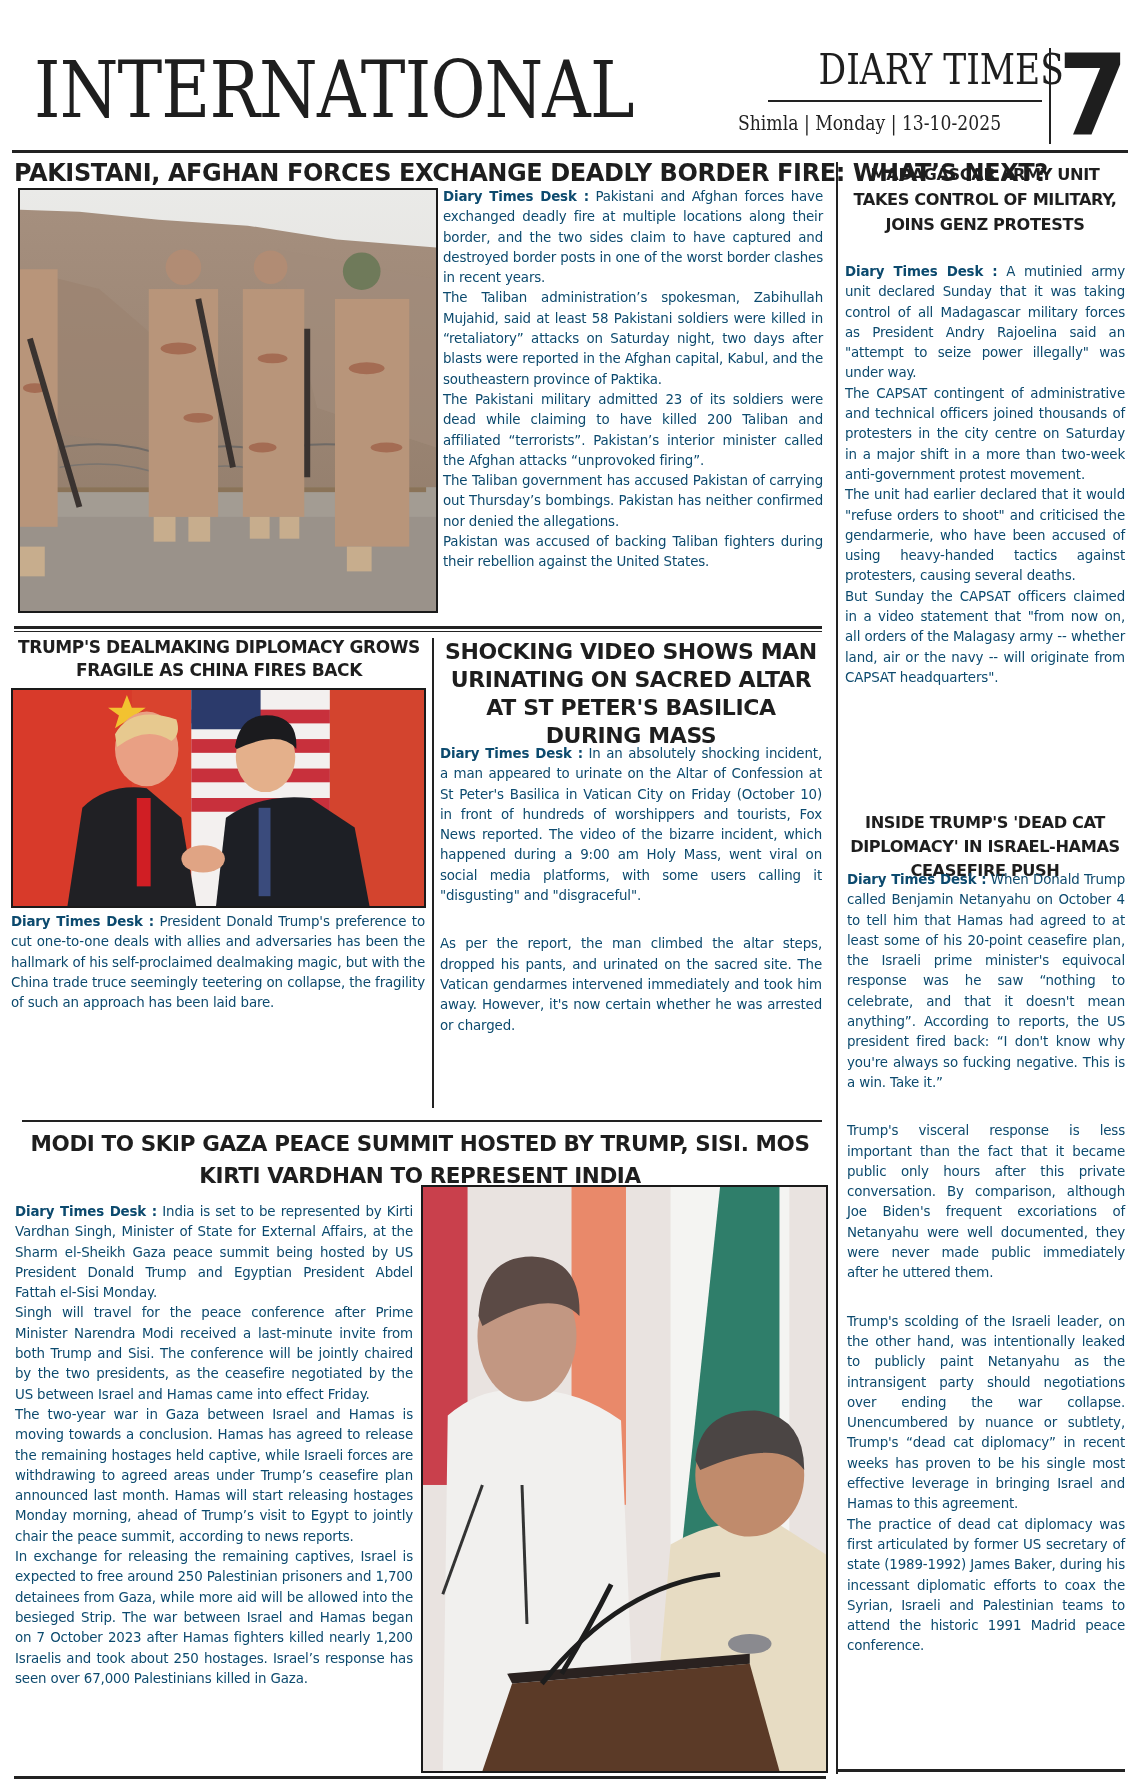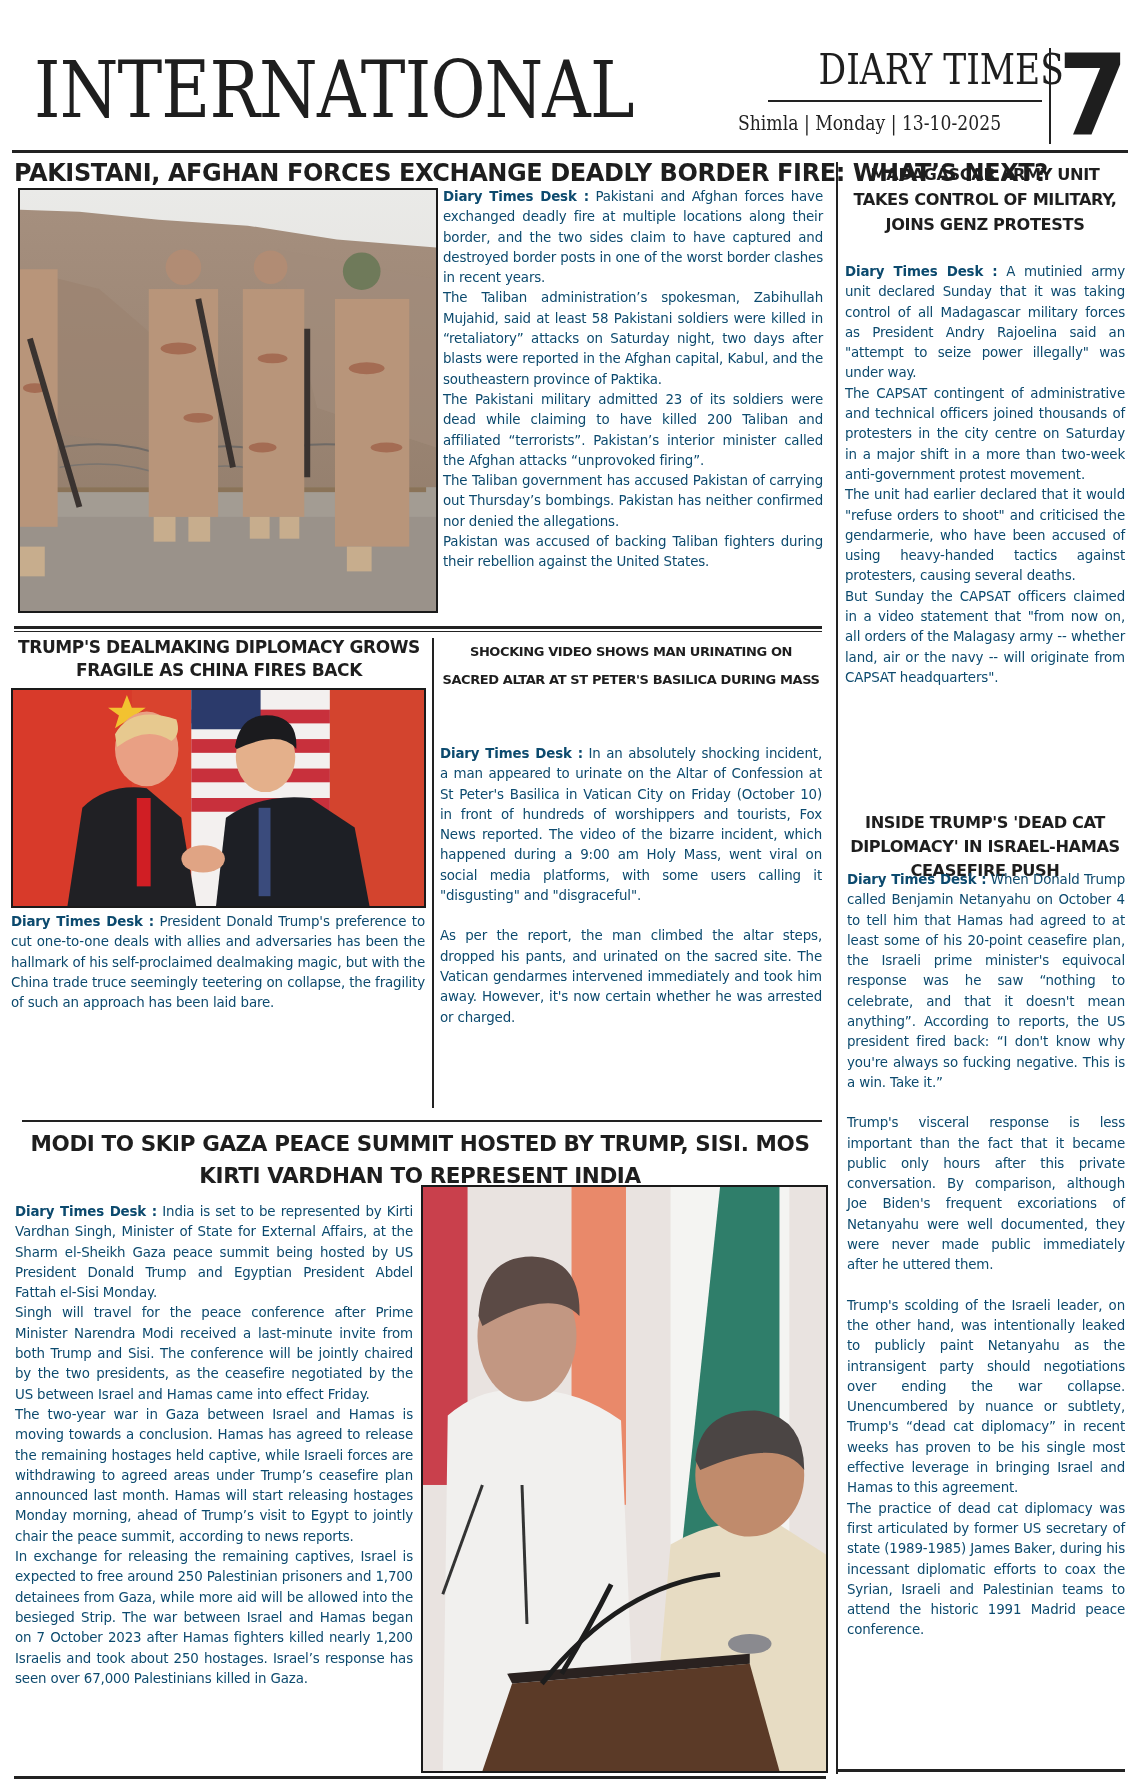--- a/index.html
+++ b/index.html
@@ -37,21 +37,21 @@
   
   .headline {
     font-family: "DejaVu Sans", sans-serif; font-weight: bold; color: #1e1e1e;
     text-align: center; letter-spacing: -0.4px;
   }
   .body-text {
     font-family: "DejaVu Sans", sans-serif; font-size: 13.4px; line-height: 20.3px; color: #0c4a6e;
     text-align: justify; letter-spacing: -0.15px;
   }
   .body-text p { margin: 0; }
-  .body-text p.gap { margin-top: 20px; }
+  .body-text p.gap { margin-top: 28px; }
   .lead { font-weight: bold; }
 
   .rule { position: absolute; background: #222; }
 
   
   .photo { position: absolute; border: 2px solid #1a1a1a; overflow: hidden; }
   .photo svg { width: 100%; height: 100%; display: block; }
 </style>
 </head>
 <body>
@@ -161,21 +161,21 @@
     <rect x="248" y="120" width="12" height="90" fill="#3a4b7c"></rect>
     <ellipse cx="255" cy="68" rx="30" ry="36" fill="#e4b08b"></ellipse>
     <path d="M224,58 Q230,22 262,26 Q288,30 286,60 Q270,40 226,60 Z" fill="#1b1b1e"></path>
     <ellipse cx="192" cy="172" rx="22" ry="14" fill="#e0a484"></ellipse>
   </svg>
 </div>
 <div class="abs body-text" style="left:11px; top:912px; width:414px;">
   <p><span class="lead">Diary Times Desk :</span><span> President Donald Trump's preference to cut one-to-one deals with allies and adversaries has been the hallmark of his self-proclaimed dealmaking magic, but with the China trade truce seemingly teetering on collapse, the fragility of such an approach has been laid bare.</span></p>
 </div>
 
-<div class="abs headline" style="left:440px; top:638px; width:382px; font-size:13px; line-height:28px;">SHOCKING VIDEO SHOWS MAN URINATING ON SACRED ALTAR AT ST PETER'S BASILICA DURING MASS</div>
+<div class="abs headline" style="left:440px; top:638px; width:382px; font-size:22px; line-height:28px;">SHOCKING VIDEO SHOWS MAN URINATING ON SACRED ALTAR AT ST PETER'S BASILICA DURING MASS</div>
 <div class="abs body-text" style="left:440px; top:744px; width:382px;">
   <p><span class="lead">Diary Times Desk :</span><span> In an absolutely shocking incident, a man appeared to urinate on the Altar of Confession at St Peter's Basilica in Vatican City on Friday (October 10) in front of hundreds of worshippers and tourists, Fox News reported. The video of the bizarre incident, which happened during a 9:00 am Holy Mass, went viral on social media platforms, with some users calling it "disgusting" and "disgraceful".</span></p>
   <p class="gap">As per the report, the man climbed the altar steps, dropped his pants, and urinated on the sacred site. The Vatican gendarmes intervened immediately and took him away. However, it's now certain whether he was arrested or charged.</p>
 </div>
 
 <div class="rule" style="left:22px; top:1120px; width:800px; height:2px;"></div>
 
 <div class="abs headline" style="left:20px; top:1128px; width:800px; font-size:21.5px; line-height:32px;">MODI TO SKIP GAZA PEACE SUMMIT HOSTED BY TRUMP, SISI. MOS KIRTI VARDHAN TO REPRESENT INDIA</div>
 <div class="abs body-text" style="left:15px; top:1202px; width:398px;">
   <p><span class="lead">Diary Times Desk :</span><span>  India is set to be represented by Kirti Vardhan Singh, Minister of State for External Affairs, at the Sharm el-Sheikh Gaza peace summit being hosted by US President Donald Trump and Egyptian President Abdel Fattah el-Sisi Monday.</span></p>
@@ -221,15 +221,15 @@
   <p>The CAPSAT contingent of administrative and technical officers joined thousands of protesters in the city centre on Saturday in a major shift in a more than two-week anti-government protest movement.</p>
   <p>The unit had earlier declared that it would "refuse orders to shoot" and criticised the gendarmerie, who have been accused of using heavy-handed tactics against protesters, causing several deaths.</p>
   <p>But Sunday the CAPSAT officers claimed in a video statement that "from now on, all orders of the Malagasy army -- whether land, air or the navy -- will originate from CAPSAT headquarters".</p>
 </div>
 
 <div class="abs headline" style="left:845px; top:797px; width:280px; font-size:16.2px; line-height:24px;margin-top:14px;">INSIDE TRUMP'S 'DEAD CAT DIPLOMACY' IN ISRAEL-HAMAS CEASEFIRE PUSH</div>
 <div class="abs body-text" style="left:847px; top:870px; width:278px;">
   <p><span class="lead">Diary Times Desk :</span><span> When Donald Trump called Benjamin Netanyahu on October 4 to tell him that Hamas had agreed to at least some of his 20-point ceasefire plan, the Israeli prime minister's equivocal response was he saw “nothing to celebrate, and that it doesn't mean anything”. According to reports, the US president fired back: “I don't know why you're always so fucking negative. This is a win. Take it.”</span></p>
   <p class="gap">Trump's visceral response is less important than the fact that it became public only hours after this private conversation. By comparison, although Joe Biden's frequent excoriations of Netanyahu were well documented, they were never made public immediately after he uttered them.</p>
   <p class="gap">Trump's scolding of the Israeli leader, on the other hand, was intentionally leaked to publicly paint Netanyahu as the intransigent party should negotiations over ending the war collapse. Unencumbered by nuance or subtlety, Trump's “dead cat diplomacy” in recent weeks has proven to be his single most effective leverage in bringing Israel and Hamas to this agreement.</p>
-  <p>The practice of dead cat diplomacy was first articulated by former US secretary of state (1989-1985) James Baker, during his incessant diplomatic efforts to coax the Syrian, Israeli and Palestinian teams to attend the historic 1991 Madrid peace conference.</p>
+  <p>The practice of dead cat diplomacy was first articulated by former US secretary of state (1989-1992) James Baker, during his incessant diplomatic efforts to coax the Syrian, Israeli and Palestinian teams to attend the historic 1991 Madrid peace conference.</p>
 </div>
 <div class="rule" style="left:838px; top:1769px; width:287px; height:3px;"></div>
 
 </body></html>

